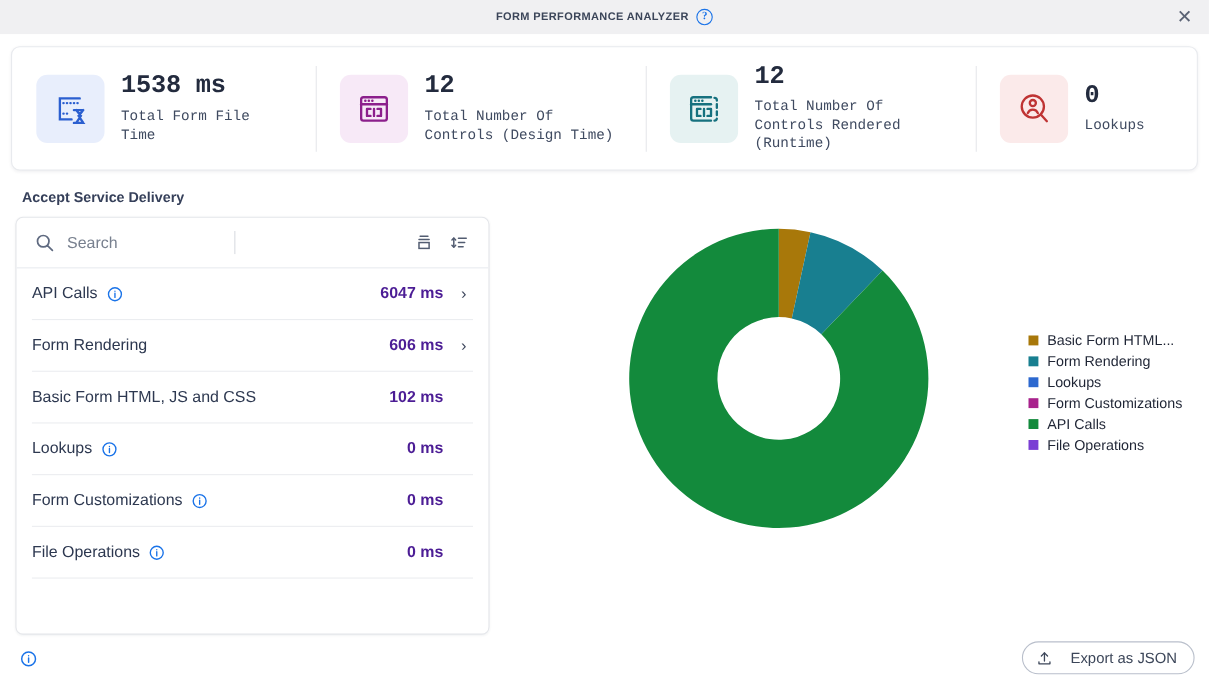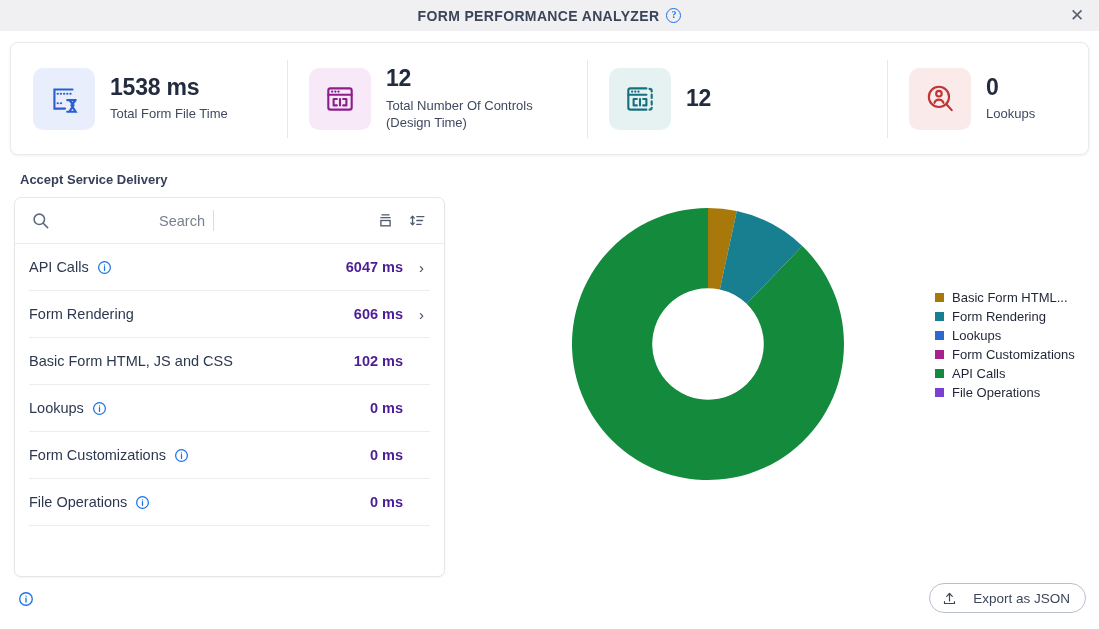--- a/index.html
+++ b/index.html
@@ -10,41 +10,41 @@
     overflow: hidden;
   }
   #app { position: relative; width: 1099px; height: 629px; background: #ffffff; }
 
   
   .titlebar {
     position: relative; height: 31px; background: #f0f0f2;
     display: flex; align-items: center; justify-content: center;
   }
   .titlebar-title {
-    font-size: 14px; font-weight: 700; letter-spacing: .35px;
+    font-size: 10px; font-weight: 700; letter-spacing: .35px;
     color: #3b4559; text-transform: uppercase;
   }
   .help-icon {
     width: 15px; height: 15px; margin-left: 7px; border-radius: 50%;
     border: 1.4px solid #1a73e8; color: #1a73e8;
     font-size: 10px; font-weight: 700; line-height: 12px; text-align: center;
     font-family: "Liberation Serif", serif; cursor: pointer; flex: none;
   }
   .close-btn {
     position: absolute; right: 0; top: 0; width: 44px; height: 31px;
     display: flex; align-items: center; justify-content: center;
     color: #5a6274; font-size: 17px; cursor: pointer; line-height: 1;
   }
 
   
   .stats-card {
     margin: 11px 10px 0 10px; height: 113px;
     background: #fff; border: 1px solid #e8eaee; border-radius: 8px;
     box-shadow: 0 1px 3px rgba(22,30,55,.07);
-    display: flex; align-items: center;
+    display: flex; align-items: center; font-family: Liberation Mono, monospace;
   }
   .stat {
     display: flex; align-items: center; gap: 15px;
     padding: 0 22px; height: 78px; position: relative;
   }
   .stat + .stat::before {
     content: ""; position: absolute; left: 0; top: 0; bottom: 0;
     width: 1px; background: #e6e8ec;
   }
   .stat-icon {
@@ -80,21 +80,21 @@
     display: flex; flex-direction: column; overflow: hidden;
   }
   .search-bar {
     height: 46px; display: flex; align-items: center; padding: 0 14px 0 16px;
     border-bottom: 1px solid #e9ebef; flex: none;
   }
   .search-icon { width: 19px; height: 19px; flex: none; color: #5f6a80; }
   .search-input {
     border: 0; outline: 0; margin-left: 11px; flex: 1;
     font-family: "Liberation Sans", sans-serif; font-size: 14.5px; color: #15803d;
-    background: transparent; min-width: 0; text-align: right;
+    background: transparent; min-width: 0;
   }
   .search-input::placeholder { color: #78808f; }
   .search-sep { width: 1px; height: 21px; background: #d9dce2; margin: 0 8px; flex: none; }
   .bar-spacer { flex: 1; }
   .bar-icon {
     width: 26px; height: 26px; display: flex; align-items: center; justify-content: center;
     color: #525c71; cursor: pointer; flex: none; margin-left: 6px;
   }
 
   .rows { flex: 1; }
@@ -113,21 +113,21 @@
   .chev {
     width: 17px; margin-left: 10px; color: #3d465c; font-size: 15px;
     text-align: center; flex: none;
   }
   .chev.empty { visibility: hidden; }
 
   
   .chart-area { position: relative; flex: 1; height: 380px; margin-top: 10px; }
   .donut { position: absolute; left: 125px; top: 9px; }
   .legend {
-    position: absolute; left: 490px; top: 92px;
+    position: absolute; left: 490px; top: 104px;
     display: flex; flex-direction: column; gap: 2px;
   }
   .legend-item { display: flex; align-items: center; height: 17px; }
   .legend-swatch { width: 9px; height: 9px; flex: none; margin-right: 8px; }
   .legend-label { font-size: 13px; color: #1f2535; white-space: nowrap; }
 
   
   .footer { position: absolute; left: 0; right: 0; bottom: 0; height: 46px; }
   .footnote {
     position: absolute; left: 18px; top: 8px;
@@ -191,20 +191,21 @@
         <svg viewBox="0 0 32 32" width="34" height="34" fill="none" stroke="#16717f" stroke-width="2" stroke-linecap="round" stroke-linejoin="round">
           <path d="M22 6H7a2 2 0 0 0-2 2v16a2 2 0 0 0 2 2h15"></path>
           <path d="M25 6.5a2 2 0 0 1 2 2V24a2 2 0 0 1-2 2" stroke-dasharray="3.2 3"></path>
           <path d="M5 12h17"></path>
           <path d="M8.5 9h.2M11.5 9h.2M14.5 9h.2" stroke-dasharray="0.4 3"></path>
           <path d="M13 16h-3v6h3M16 16v6M19 16h3v6h-3"></path>
         </svg>
       </div>
       <div class="stat-text">
         <div class="stat-value">12</div>
+        <div class="stat-label">Total Number Of Controls Rendered (Runtime)</div>
       </div>
     </div>
 
     <div class="stat s4">
       <div class="stat-icon" style="background:#fbeaea">
         <svg viewBox="0 0 32 32" width="34" height="34" fill="none" stroke="#bf3434" stroke-width="2" stroke-linecap="round">
           <circle cx="15" cy="14" r="9.5"></circle>
           <circle cx="15" cy="11" r="2.6"></circle>
           <path d="M10.7 19.6a4.6 4.6 0 0 1 8.6 0"></path>
           <path d="M22 21l5 5.5"></path>

